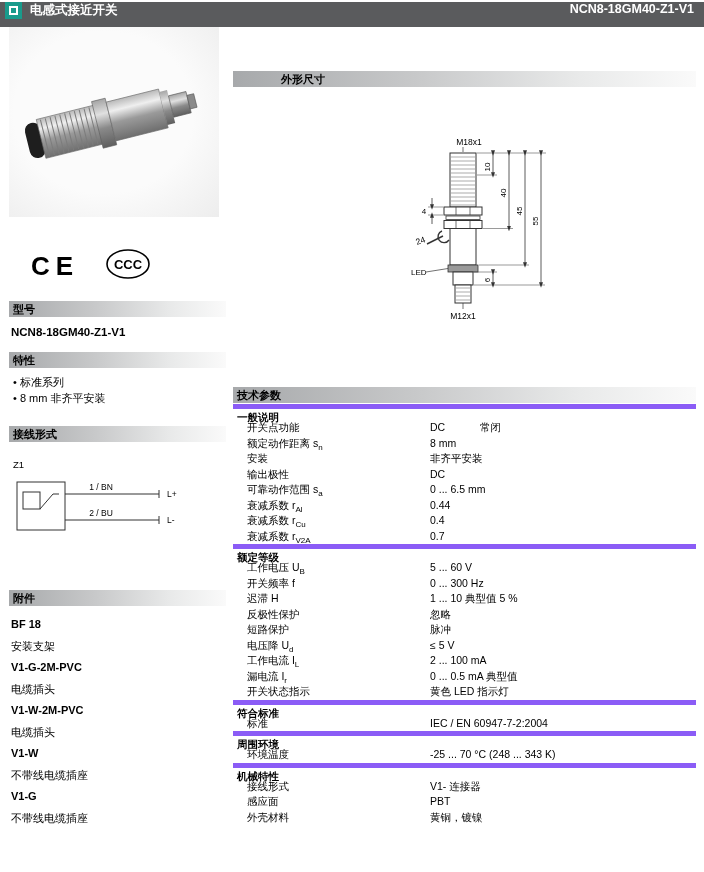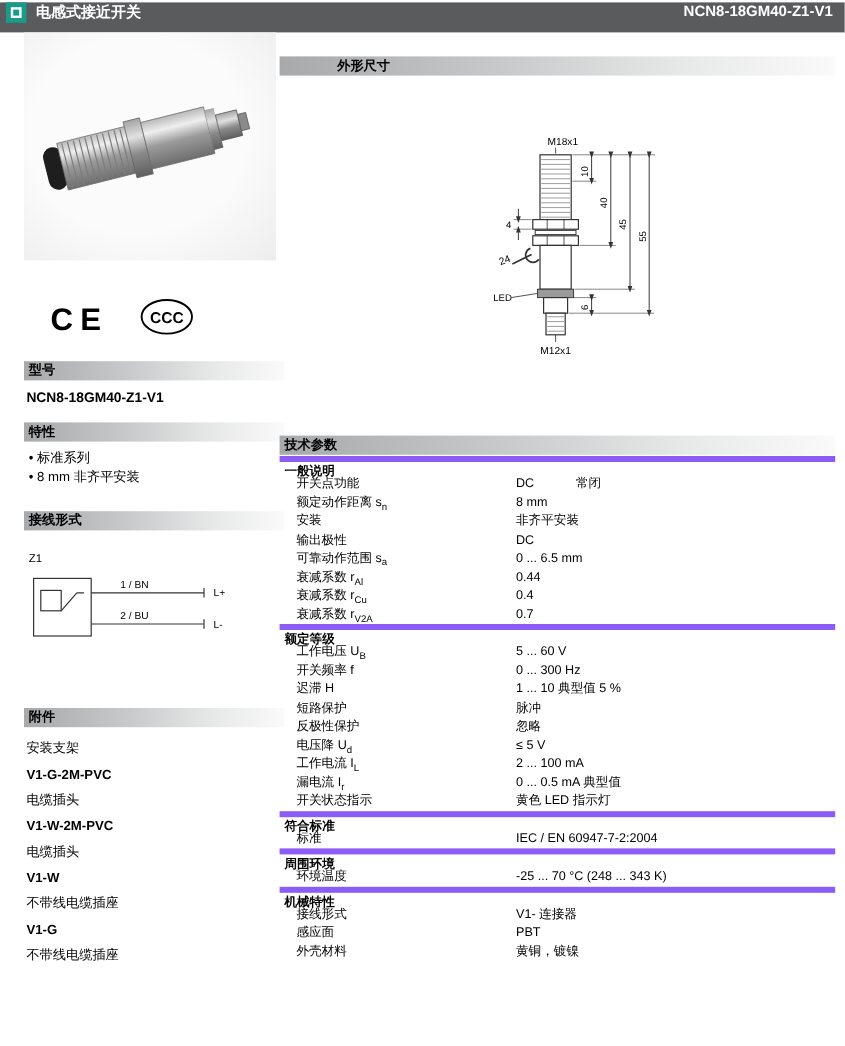--- a/index.html
+++ b/index.html
@@ -10,21 +10,21 @@
   
   .header { position:absolute; top:2px; left:0; right:0; height:25px;
             background:#5a5b5d; color:#fff; display:flex; }
   .header-icon { width:17px; height:17px; background:#199b8c; margin:0 8px 0 5px;
                  display:flex; align-items:center; justify-content:center; }
   .header-icon .inner { width:9px; height:9px; border:2px solid #fff; background:transparent; }
   .header-title { font-size:12.5px; font-weight:bold; }
   .header-model { margin-left:auto; margin-right:10px; font-size:12.5px; font-weight:bold; }
 
   
-  #left-col  { position:absolute; left:20px;   top:27px; width:217px; }
+  #left-col  { position:absolute; left:9px;   top:27px; width:217px; }
   #right-col { position:absolute; left:233px; top:27px; width:463px; }
 
   .bar { height:16px; line-height:16px; font-size:11px; font-weight:bold; padding-left:4px;
          background:linear-gradient(to right,#a7a9ab 0%,#c8c9ca 40%,#e9eaea 75%,#fafafa 100%); }
 
   
   .photo-wrap { width:210px; height:190px; background:radial-gradient(ellipse at 45% 45%, #fbfbfb 55%, #ededed 100%); }
   .marks-row { margin-top:28px; height:42px; display:flex; align-items:center; }
   .ce-mark { font-size:26px; font-weight:bold; letter-spacing:6px; margin-left:22px;
              font-family:"Liberation Sans","DejaVu Sans",sans-serif; }
@@ -32,21 +32,21 @@
   .model-value { margin-top:9px; font-size:11.5px; font-weight:bold; padding-left:2px; }
   .section-gap { margin-top:14px; }
   .bullet-list { margin-top:6px; padding-left:4px; }
   .bullet { font-size:11px; line-height:16px; }
   .wiring-wrap { margin-top:12px; height:106px; }
   .acc-list { margin-top:8px; padding-left:2px; }
   .acc-name { font-size:11px; font-weight:bold; line-height:21.5px; }
   .acc-desc { font-size:11px; line-height:21.5px; }
 
   
-  .dims-bar { margin-top:20px;padding-left:48px; }
+  .dims-bar { margin-top:44px;padding-left:48px; }
   .drawing-area { height:300px; position:relative; }
   .drawing-area svg { position:absolute; left:140px; top:48px; }
   .tech-table { margin-top:1px; }
   .t-section { border-top:5px solid #8b5cf6; font-weight:bold; font-size:10.5px;
                height:16px; line-height:16px; padding-left:4px; }
   .t-row { position:relative; height:15.5px; line-height:15.5px; font-size:10.5px; }
   .t-label { padding-left:14px; white-space:nowrap; }
   .t-label sub { font-size:8px; }
   .t-value { position:absolute; left:197px; top:0; white-space:nowrap; }
   .t-value .v1 { display:inline-block; min-width:50px; }
@@ -140,20 +140,21 @@
       <line x1="150" y1="62" x2="150" y2="70" stroke="#333" stroke-width="1"></line>
       <text x="92" y="36" text-anchor="middle" font-size="8.5">1 / BN</text>
       <text x="92" y="62" text-anchor="middle" font-size="8.5">2 / BU</text>
       <text x="158" y="43" font-size="8.5">L+</text>
       <text x="158" y="69" font-size="8.5">L-</text>
     </svg>
   </div>
 
   <div class="bar" style="margin-top:30px">附件</div>
   <div class="acc-list" id="accessories-list">
+      <div class="acc-name">BF 18</div>
       <div class="acc-desc">安装支架</div>
       <div class="acc-name">V1-G-2M-PVC</div>
       <div class="acc-desc">电缆插头</div>
       <div class="acc-name">V1-W-2M-PVC</div>
       <div class="acc-desc">电缆插头</div>
       <div class="acc-name">V1-W</div>
       <div class="acc-desc">不带线电缆插座</div>
       <div class="acc-name">V1-G</div>
       <div class="acc-desc">不带线电缆插座</div>
     </div>
@@ -293,28 +294,28 @@
       </div>
       <div class="t-row">
         <div class="t-label">开关频率 f</div>
         <div class="t-value"><span class="v1">0 ... 300 Hz</span></div>
       </div>
       <div class="t-row">
         <div class="t-label">迟滞 H</div>
         <div class="t-value"><span class="v1">1 ... 10 典型值 5 %</span></div>
       </div>
       <div class="t-row">
+        <div class="t-label">反极性保护</div>
+        <div class="t-value"><span class="v1">忽略</span></div>
+      </div>
+      <div class="t-row">
         <div class="t-label">短路保护</div>
         <div class="t-value"><span class="v1">脉冲</span></div>
       </div>
       <div class="t-row">
-        <div class="t-label">反极性保护</div>
-        <div class="t-value"><span class="v1">忽略</span></div>
-      </div>
-      <div class="t-row">
         <div class="t-label">电压降 U<sub>d</sub></div>
         <div class="t-value"><span class="v1">≤ 5 V</span></div>
       </div>
       <div class="t-row">
         <div class="t-label">工作电流 I<sub>L</sub></div>
         <div class="t-value"><span class="v1">2 ... 100 mA</span></div>
       </div>
       <div class="t-row">
         <div class="t-label">漏电流 I<sub>r</sub></div>
         <div class="t-value"><span class="v1">0 ... 0.5 mA 典型值</span></div>

